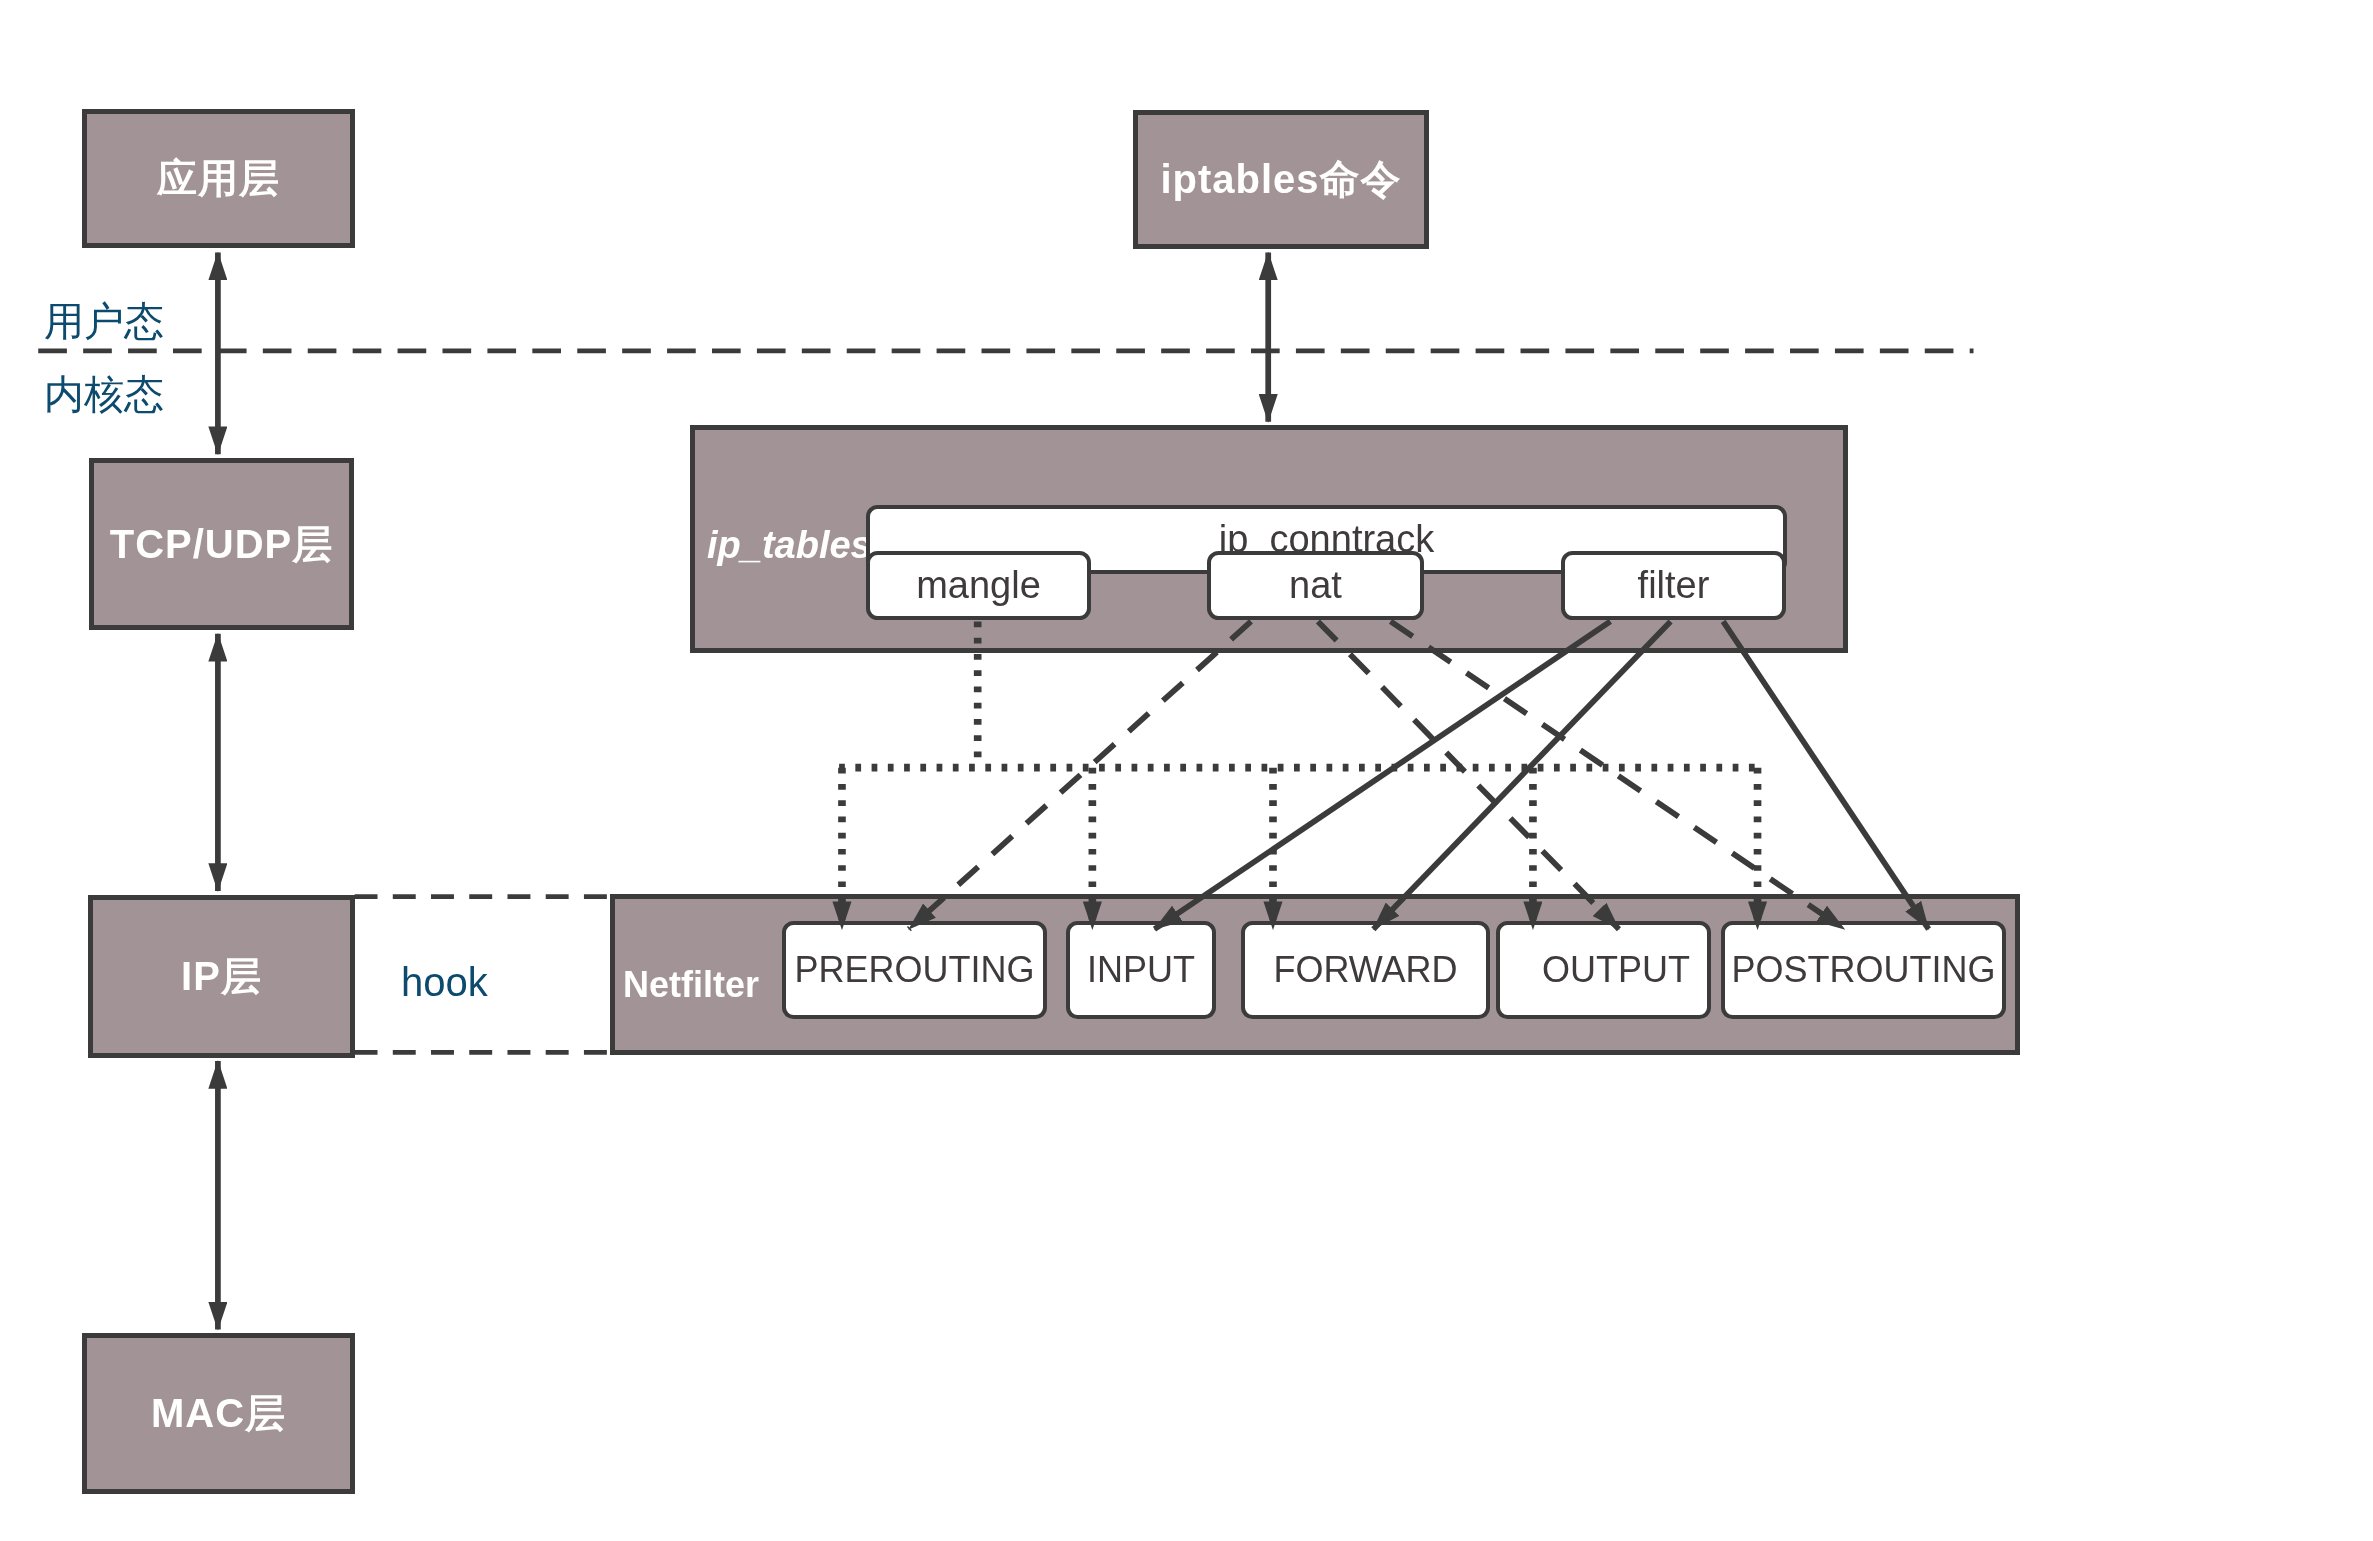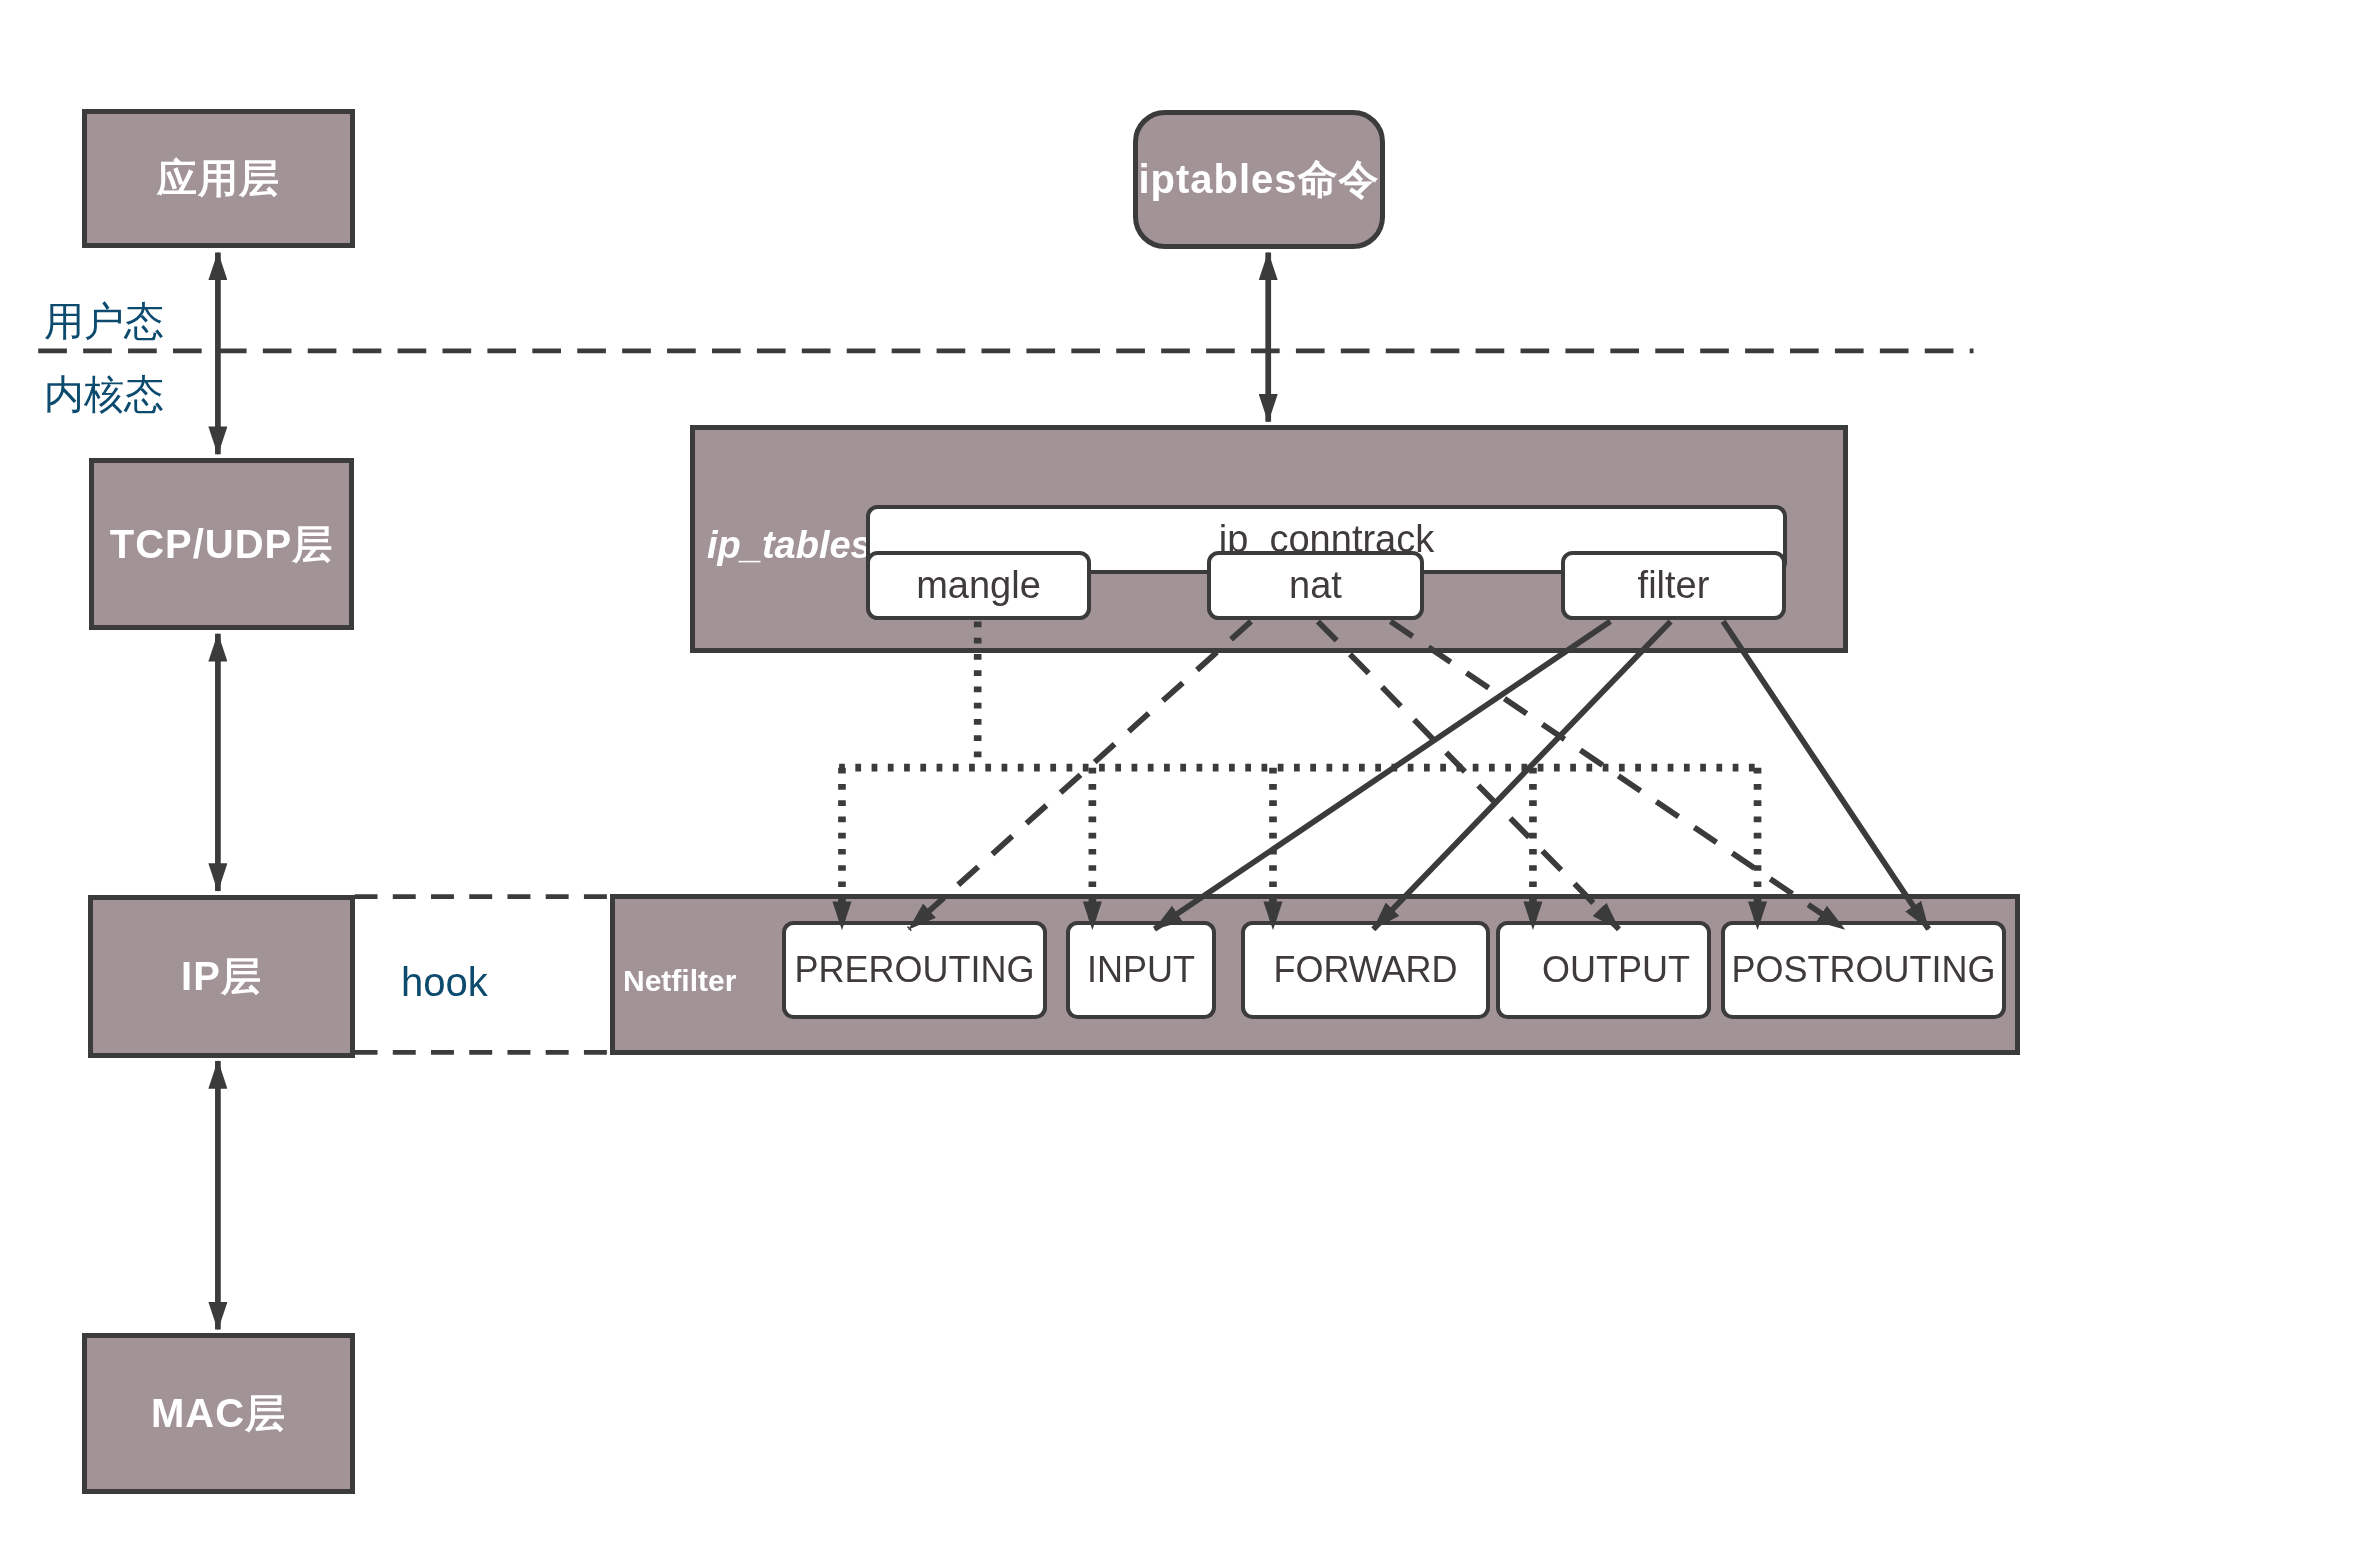--- a/index.html
+++ b/index.html
@@ -68,21 +68,21 @@
     <span>IP层</span>
   </div>
 
   <div class="box fillbox" style="left:82px; top:1333px; width:273px; height:161px;text-align:right;">
     <span>MAC层</span>
   </div>
 
   <div class="floatlabel lab-dark" style="left:44px; top:294px;">用户态</div>
   <div class="floatlabel lab-dark" style="left:44px; top:367px;">内核态</div>
 
-  <div class="box fillbox" style="left:1133px; top:110px; width:252px; height:139px;border-radius:32px;">
+  <div class="box fillbox" style="left:1133px; top:110px; width:296px; height:139px;">
     <span>iptables命令</span>
   </div>
 
   <div class="box fillbox" style="left:690px; top:425px; width:1158px; height:228px;"></div>
   <div class="floatlabel lab-white" style="left:707px; top:524px; font-size:38px;font-style:italic;">ip_tables</div>
 
   <div class="box whitebox" style="left:866px; top:460px; width:921px; height:69px;margin-top:45px;">
     <span>ip_conntrack</span>
   </div>
 
@@ -92,21 +92,21 @@
   <div class="box whitebox" style="left:1207px; top:551px; width:217px; height:69px;">
     <span>nat</span>
   </div>
   <div class="box whitebox" style="left:1561px; top:551px; width:225px; height:69px;">
     <span>filter</span>
   </div>
 
   <div class="floatlabel lab-dark" style="left:401px; top:960px;">hook</div>
 
   <div class="box fillbox" style="left:610px; top:894px; width:1410px; height:161px;"></div>
-  <div class="floatlabel lab-white" style="left:623px; top:964px; font-size:30px;">Netfilter</div>
+  <div class="floatlabel lab-white" style="left:623px; top:964px; font-size:36px;">Netfilter</div>
 
   <div class="box whitebox" style="left:782px; top:921px; width:265px; height:98px; font-size:36px;">
     <span>PREROUTING</span>
   </div>
   <div class="box whitebox" style="left:1066px; top:921px; width:150px; height:98px; font-size:36px;">
     <span>INPUT</span>
   </div>
   <div class="box whitebox" style="left:1241px; top:921px; width:249px; height:98px; font-size:36px;">
     <span>FORWARD</span>
   </div>

